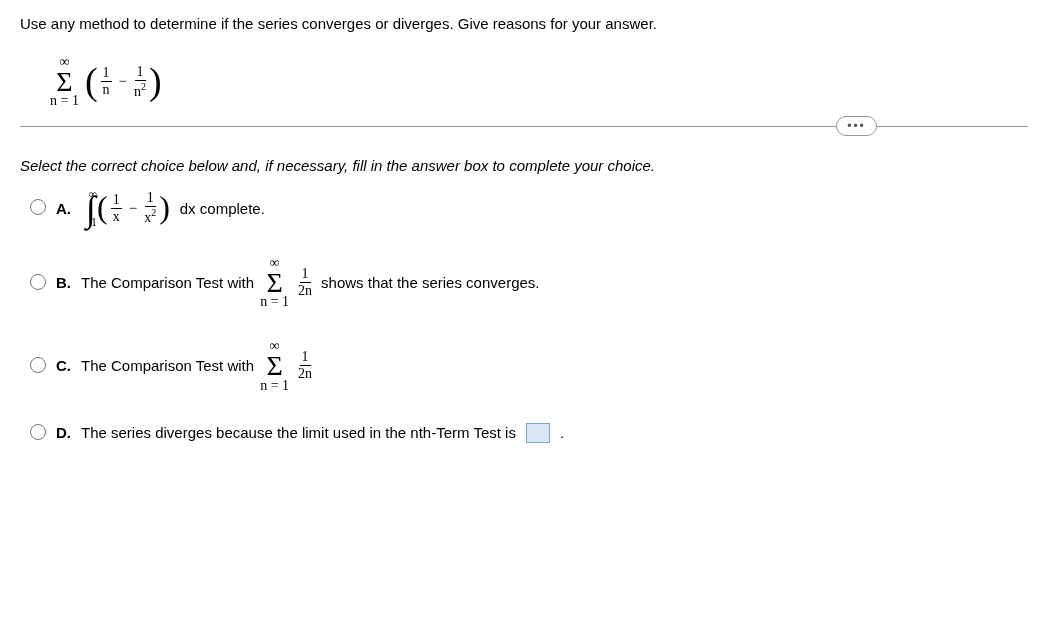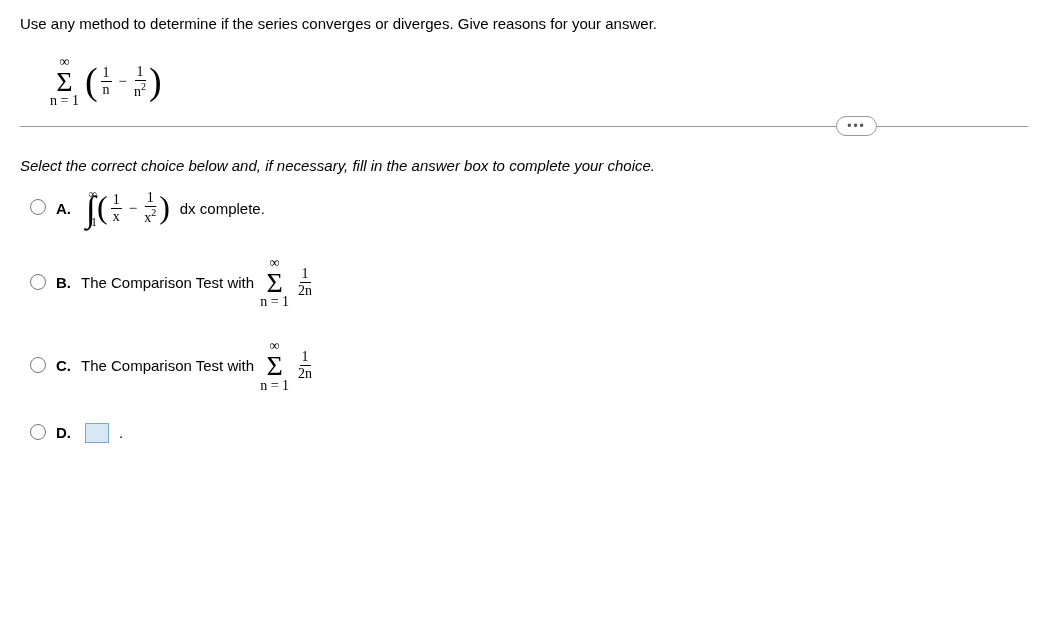--- a/index.html
+++ b/index.html
@@ -231,20 +231,21 @@
       <span class="sigma-block">
         <span class="sigma-top">∞</span>
         <span class="sigma">Σ</span>
         <span class="sigma-bottom">n = 1</span>
       </span>
       <span class="frac">
         <span class="num">1</span>
         <span class="den">2n</span>
       </span>
     </span>
+    <span>shows that the series converges.</span>
   </span>
 </div>
 
 <div class="choice">
   <span class="radio-wrap"><input type="radio" name="ans" style=""></span>
   <span class="choice-label">C.</span>
   <span class="choice-content">
     <span>The Comparison Test with</span>
     <span class="math">
       <span class="sigma-block">
@@ -257,16 +258,17 @@
         <span class="den">2n</span>
       </span>
     </span>
   </span>
 </div>
 
 <div class="choice">
   <span class="radio-wrap"><input type="radio" name="ans" style=""></span>
   <span class="choice-label">D.</span>
   <span class="choice-content">
+    <span>The series diverges because the limit used in the nth-Term Test is</span>
     <span class="answer-box"></span>
     <span>.</span>
   </span>
 </div>
 
 </body></html>

